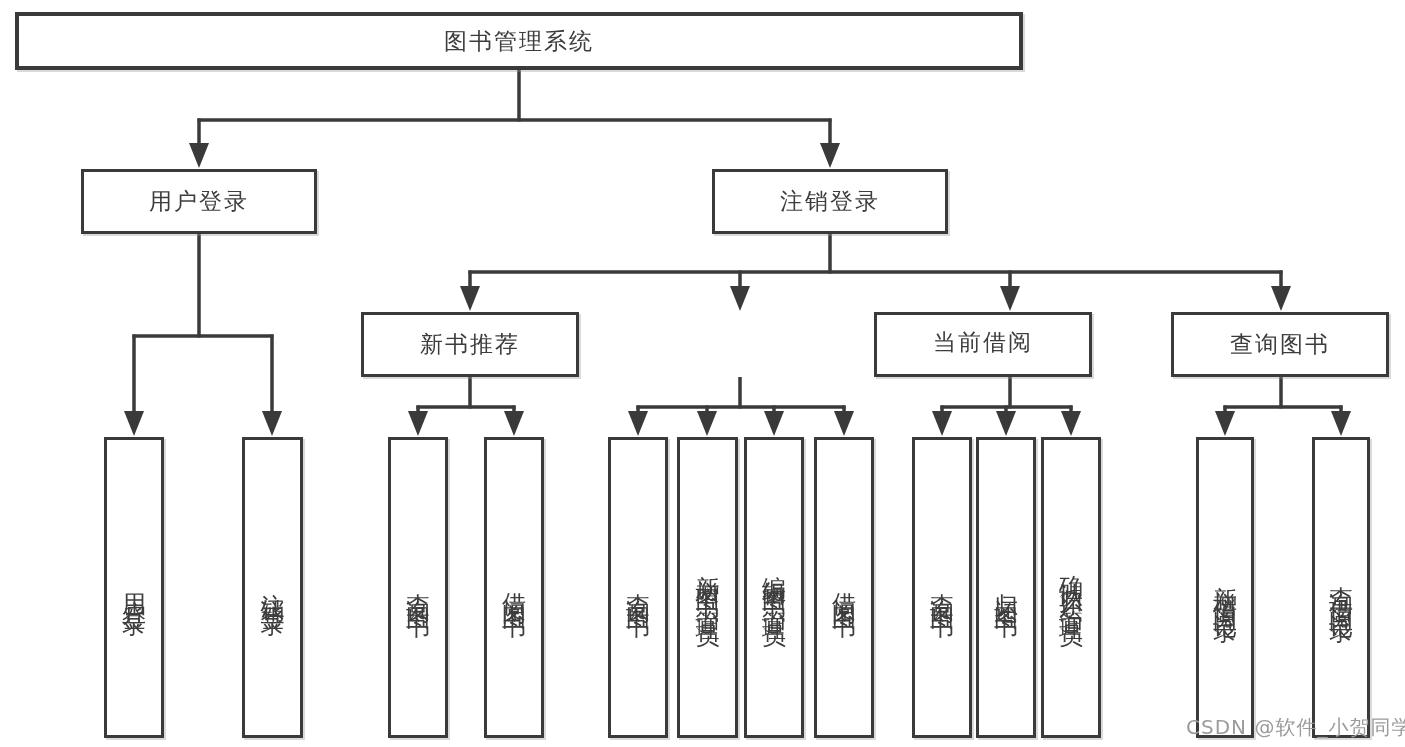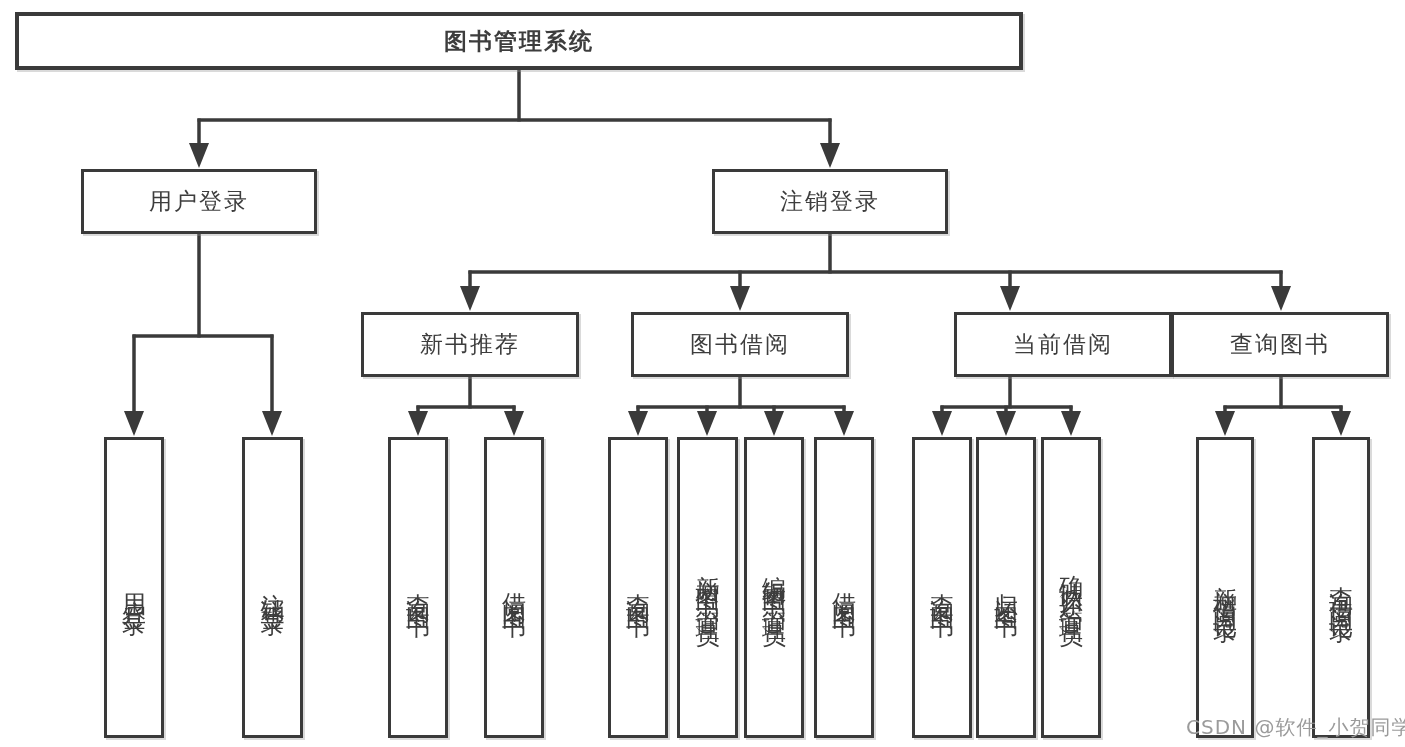--- a/index.html
+++ b/index.html
@@ -105,38 +105,35 @@
     <polygon points="1061,411 1081,411 1071,436"></polygon>
 
     <line x1="1281" y1="377" x2="1281" y2="408.5"></line>
     <line x1="1223.5" y1="407" x2="1342.5" y2="407"></line>
     <line x1="1225" y1="405.5" x2="1225" y2="414"></line>
     <polygon points="1215,411 1235,411 1225,436"></polygon>
     <line x1="1341" y1="405.5" x2="1341" y2="414"></line>
     <polygon points="1331,411 1351,411 1341,436"></polygon>
   </svg>
 
-  <div class="box root" style="left:15px;top:12px;width:1008px;height:58px;font-weight:bold;">
+  <div class="box root" style="left:15px;top:12px;width:1008px;height:58px;">
     <span class="hlabel">图书管理系统</span>
   </div>
 
   <div class="box" style="left:81px;top:169px;width:236px;height:65px;">
     <span class="hlabel">用户登录</span>
   </div>
   <div class="box" style="left:712px;top:169px;width:236px;height:65px;">
     <span class="hlabel">注销登录</span>
   </div>
 
   <div class="box" style="left:361px;top:312px;width:218px;height:65px;">
     <span class="hlabel">新书推荐</span>
   </div>
-  <div class="box" style="left:631px;top:312px;width:218px;height:65px;">
-    <span class="hlabel">图书借阅</span>
-  </div>
-  <div class="box" style="left:954px;top:312px;width:218px;height:65px;">
+  <div class="box" style="left:874px;top:312px;width:218px;height:65px;font-family:Liberation Mono, monospace;">
     <span class="hlabel">当前借阅</span>
   </div>
   <div class="box" style="left:1171px;top:312px;width:218px;height:65px;">
     <span class="hlabel">查询图书</span>
   </div>
 
   <div class="box vbox" style="left:104px;top:437px;width:60px;height:301px;">
     <span class="vtext">用户登录</span>
   </div>
   <div class="box vbox" style="left:242px;top:437px;width:61px;height:301px;">

